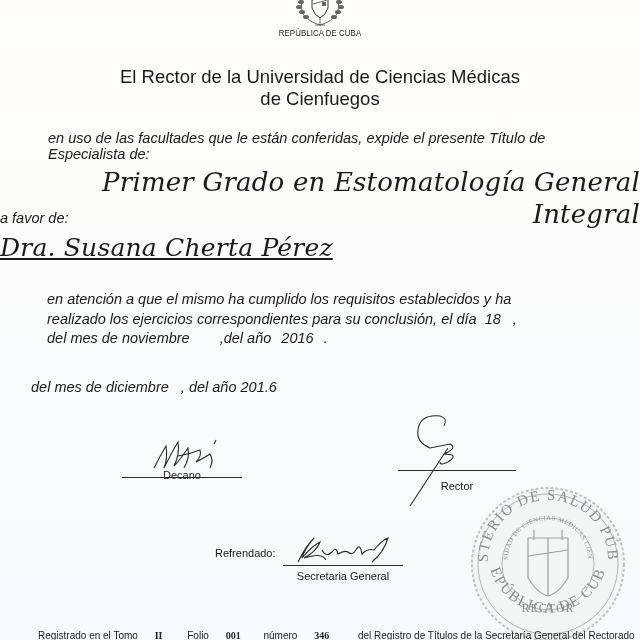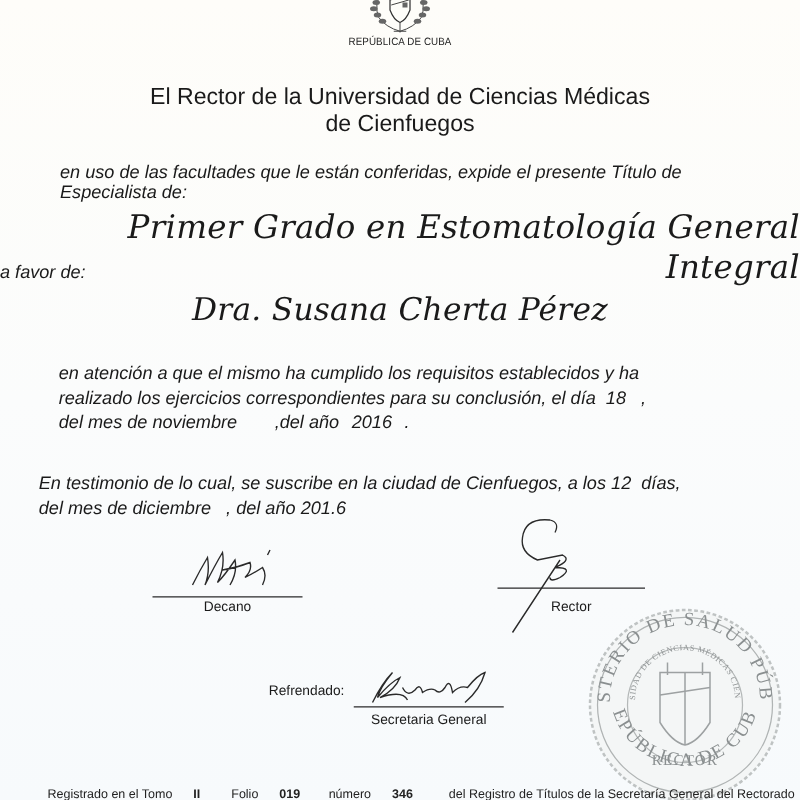--- a/index.html
+++ b/index.html
@@ -63,23 +63,23 @@
     left: 0; width: 640px; top: 166px;
     text-align: right;
     font-size: 26px;
     line-height: 32px;
   }
   .favor {
     left: 0; width: 640px; top: 210px;
   }
   .recipient {
     left: 0; width: 640px; top: 232px;
-    text-align: center;
     font-size: 25px;
     line-height: 32px;
+    text-decoration: underline;
   }
 
   .attention { left: 47px; top: 290px; width: 590px; line-height: 19.5px; }
   .testimony { left: 31px; top: 377px; width: 600px; line-height: 20px; }
 
   .gap { display: inline-block; }
 
   .sig-line {
     height: 1px;
     background: #2a2a2a;
@@ -95,21 +95,21 @@
   .seal {
     left: 460px; top: 478px; width: 176px; height: 165px;
   }
 
   .registry {
     left: 38px; top: 630px; width: 620px;
     font-size: 10px;
     color: #222;
     white-space: nowrap;
   }
-  .registry b { font-weight: bold; }
+  .registry b { font-weight: bold; font-family: Liberation Serif, serif; }
 </style>
 </head>
 <body>
 
 <div class="page">
 
   <div class="abs coat">
     <svg width="70" height="36" viewBox="0 0 70 36">
       <g fill="none" stroke="#444" stroke-width="0.8">
         <path d="M20 2 Q14 12 18 22 Q24 30 35 33 Q46 30 52 22 Q56 12 50 2"></path>
@@ -162,39 +162,34 @@
       <span>del mes de</span>
       <span>noviembre</span>
       <span class="gap" style="width:26px"></span><span>,del año</span>
       <span style="margin-left:6px">2016</span>
       <span style="margin-left:6px">.</span>
     </div>
   </div>
 
   <div class="abs italic-text testimony">
     <div>
-      <span>En testimonio de lo cual, se suscribe en la ciudad de Cienfuegos, a los</span>
-      <span>12</span>
-      <span style="margin-left:4px">días,</span>
-    </div>
-    <div>
       <span>del mes de</span>
       <span>diciembre</span>
       <span class="gap" style="width:8px"></span><span>, del año</span>
       <span>201.6</span>
     </div>
   </div>
 
   <div class="abs signature" style="left:150px; top:438px; width:80px; height:36px;">
     <svg width="80" height="36" viewBox="0 0 80 36">
       <path d="M4 30 Q10 18 16 8 Q18 20 14 30 Q22 14 28 4 Q30 16 24 28 Q30 22 38 10 Q40 20 34 30 M28 18 Q40 16 50 12 Q52 18 46 24 Q54 20 60 16 Q64 22 60 30 M64 6 L66 2" fill="none" stroke="#2a2a2a" stroke-width="1.1"></path>
     </svg>
   </div>
   <div class="abs sig-line" style="left:122px; top:477px; width:120px;"></div>
-  <div class="abs sig-label" style="left:122px; top:480px; width:120px;">Decano</div>
+  <div class="abs sig-label" style="left:122px; top:469px; width:120px;">Decano</div>
 
   <div class="abs signature" style="left:400px; top:410px; width:80px; height:100px;">
     <svg width="80" height="100" viewBox="0 0 80 100">
       <path d="M40 6 Q20 4 18 20 Q16 32 30 38 Q40 36 50 34 Q58 38 44 44 Q60 44 48 52 Q40 56 40 52 M48 38 L10 96" fill="none" stroke="#2a2a2a" stroke-width="1.1"></path>
       <path d="M40 6 Q48 8 44 16" fill="none" stroke="#2a2a2a" stroke-width="1"></path>
     </svg>
   </div>
   <div class="abs sig-line" style="left:398px; top:470px; width:118px;"></div>
   <div class="abs sig-label" style="left:398px; top:480px; width:118px;">Rector</div>
 
@@ -233,19 +228,19 @@
         <path d="M74 52 L74 62 M102 52 L102 62"></path>
       </g>
       <text x="88" y="134" font-family="Liberation Serif, serif" font-size="12" fill="#8a8f90" text-anchor="middle" letter-spacing="1">RECTOR</text>
     </svg>
   </div>
 
   <div class="abs registry">
     <span>Registrado en el Tomo</span>
     <b style="margin-left:14px">II</b>
     <span style="margin-left:22px">Folio</span>
-    <b style="margin-left:14px">019</b>
+    <b style="margin-left:14px">001</b>
     <span style="margin-left:20px">número</span>
     <b style="margin-left:14px">346</b>
     <span style="margin-left:26px">del Registro de Títulos de la Secretaría General del Rectorado</span>
   </div>
 
 </div>
 
 </body></html>

